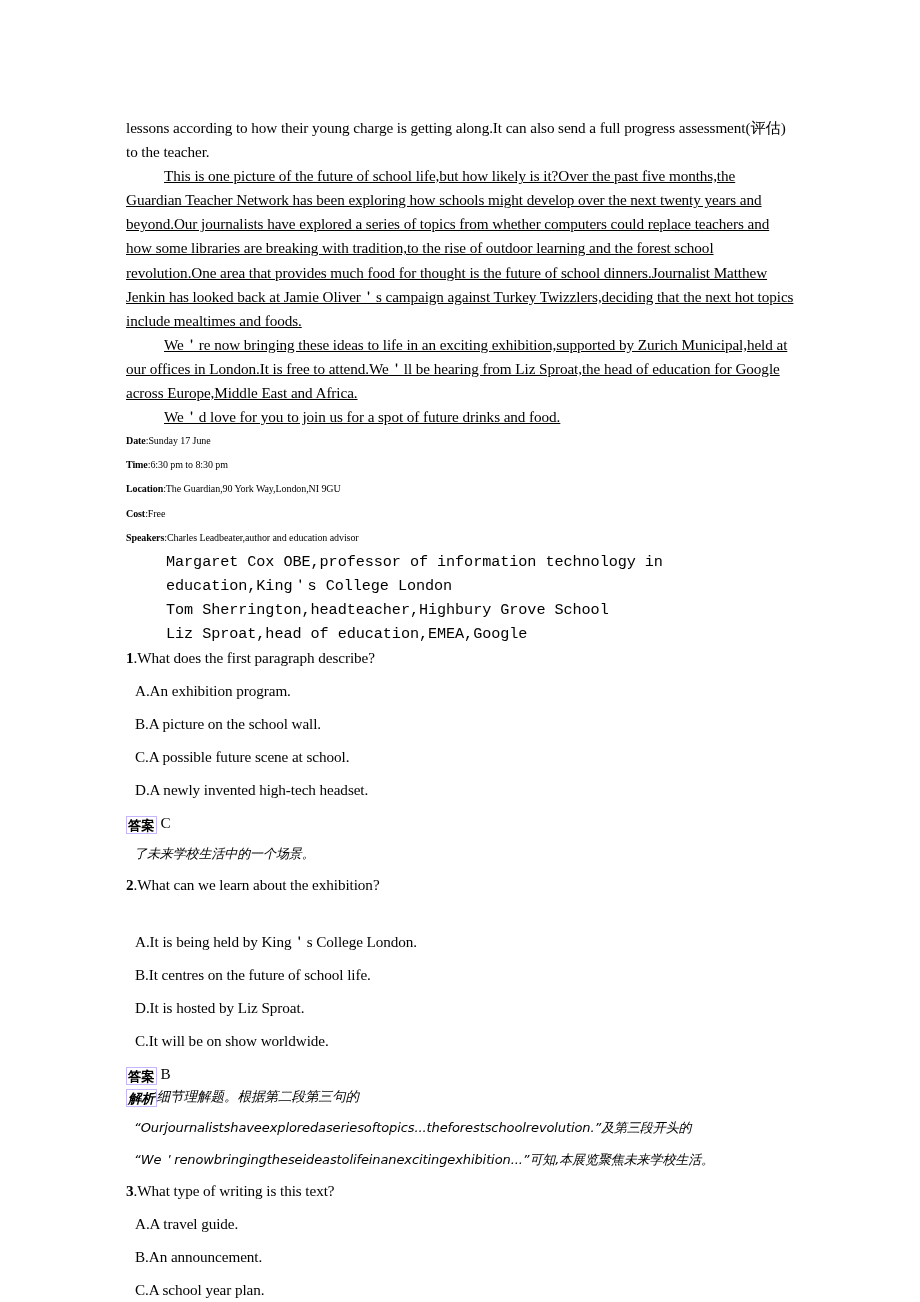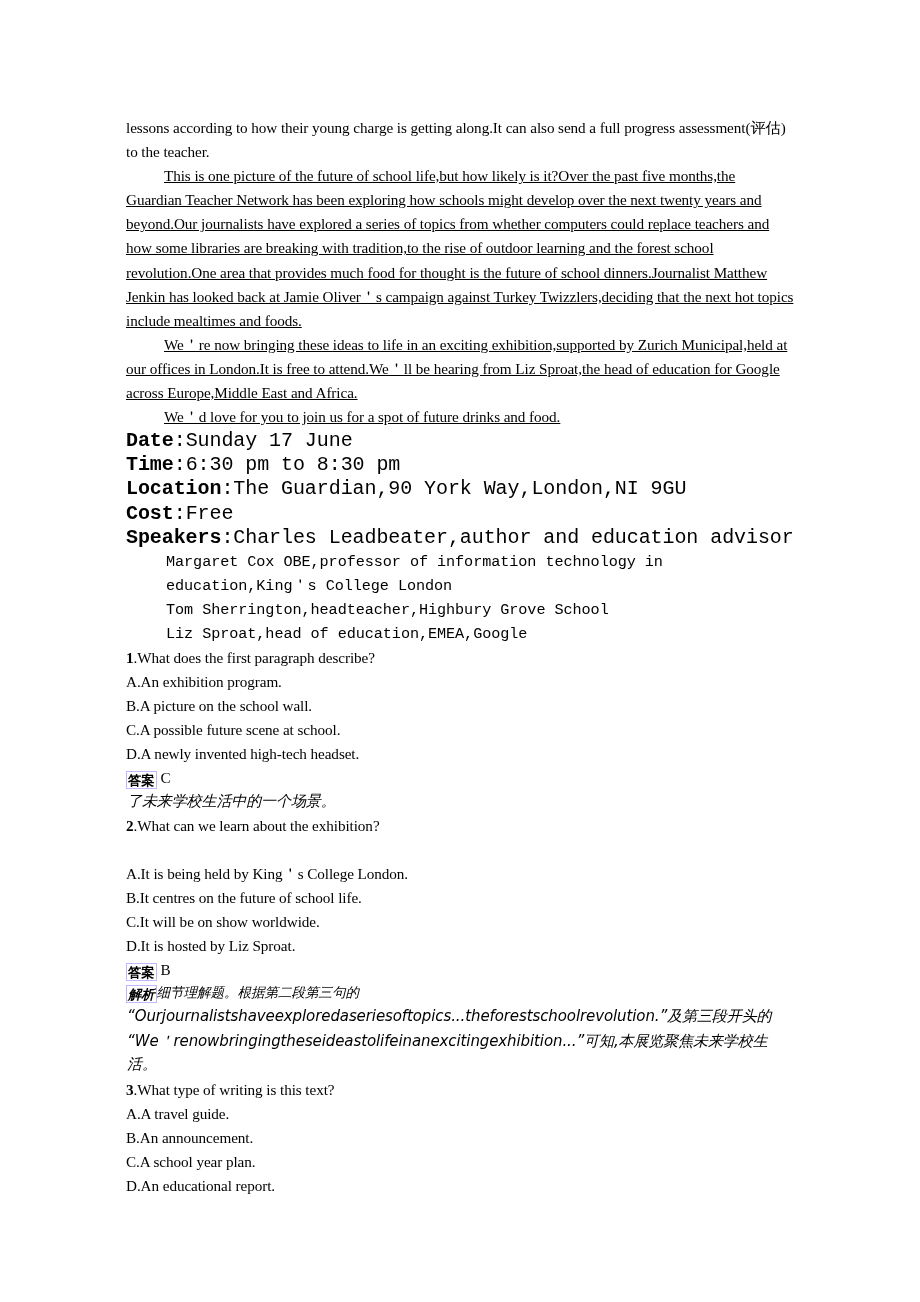--- a/index.html
+++ b/index.html
@@ -39,22 +39,22 @@
     line-height: 24.1px;
     text-align: left;
     margin: 0;
     color: #000;
     letter-spacing: -0.08px;
   }
   .para.indent { text-indent: 38px; text-decoration: underline; }
 
   
   .info-line {
-    font-family: Liberation Mono, monospace;
-    font-size: 20px;
+    font-family: Liberation Serif, serif;
+    font-size: 10px;
     line-height: 24.1px;
     margin: 0;
     letter-spacing: -0.08px;
   }
   .info-line .lbl { font-weight: bold; }
 
   .speaker-line {
     font-family: Liberation Mono, monospace;
     font-size: 15.2px;
     line-height: 24.1px;
@@ -70,21 +70,21 @@
     line-height: 24.1px;
     margin: 0;
     letter-spacing: -0.08px;
   }
   .question .qnum { font-weight: bold; }
 
   .option {
     font-family: "Liberation Serif", "DejaVu Serif", serif;
     font-size: 15.2px;
     line-height: 24.1px;
-    margin: 0;
+    margin: 9px;
     letter-spacing: -0.08px;
   }
 
   .gap-small { height: 24px; }
 
   
   .ans-row {
     font-family: "Liberation Serif", "DejaVu Serif", serif;
     font-size: 15.2px;
     line-height: 22px;
@@ -123,23 +123,23 @@
     font-family: "Liberation Serif", "DejaVu Serif", serif;
     font-style: normal;
     font-size: 14.6px;
     letter-spacing: -0.5px;
   }
   .analysis .cn {
     font-style: italic;
   }
   .analysis-cont {
     font-family: "DejaVu Sans", "Liberation Sans", sans-serif;
-    font-size: 15px;
+    font-size: 13px;
     line-height: 23.5px;
-    margin: 1px;
+    margin: 8px;
     letter-spacing: -0.1px;
     font-style: italic;
   }
 </style>
 </head>
 <body>
 
 <div class="page">
   <div class="content">
 
@@ -169,22 +169,22 @@
       <p class="option">D.A newly invented high-tech headset.</p>
       <p class="ans-row"><span class="tagbox">答案</span><span class="ans-letter">C</span></p>
       <p class="analysis-cont">了未来学校生活中的一个场景。</p>
     </div>
 
     <div>
       <p class="question"><span class="qnum">2</span><span>.</span><span>What can we learn about the exhibition?</span></p>
       <div class="gap-small"></div>
       <p class="option">A.It is being held by King＇s College London.</p>
       <p class="option">B.It centres on the future of school life.</p>
+      <p class="option">D.It is hosted by Liz Sproat.</p>
       <p class="option">C.It will be on show worldwide.</p>
-      <p class="option">D.It is hosted by Liz Sproat.</p>
       <p class="ans-row"><span class="tagbox">答案</span><span class="ans-letter">B</span></p>
       <p class="analysis"><span class="tagbox">解析</span><span class="cn">细节理解题。根据第二段第三句的</span></p>
       <p class="analysis-cont"><span class="en">“Ourjournalistshaveexploredaseriesoftopics...theforestschoolrevolution.”</span><span class="cn">及第三段开头的</span></p>
       <p class="analysis-cont"><span class="en">“We＇renowbringingtheseideastolifeinanexcitingexhibition...”</span><span class="cn">可知,本展览聚焦未来学校生活。</span></p>
     </div>
 
     <div>
       <p class="question"><span class="qnum">3</span><span>.</span><span>What type of writing is this text?</span></p>
       <p class="option">A.A travel guide.</p>
       <p class="option">B.An announcement.</p>

